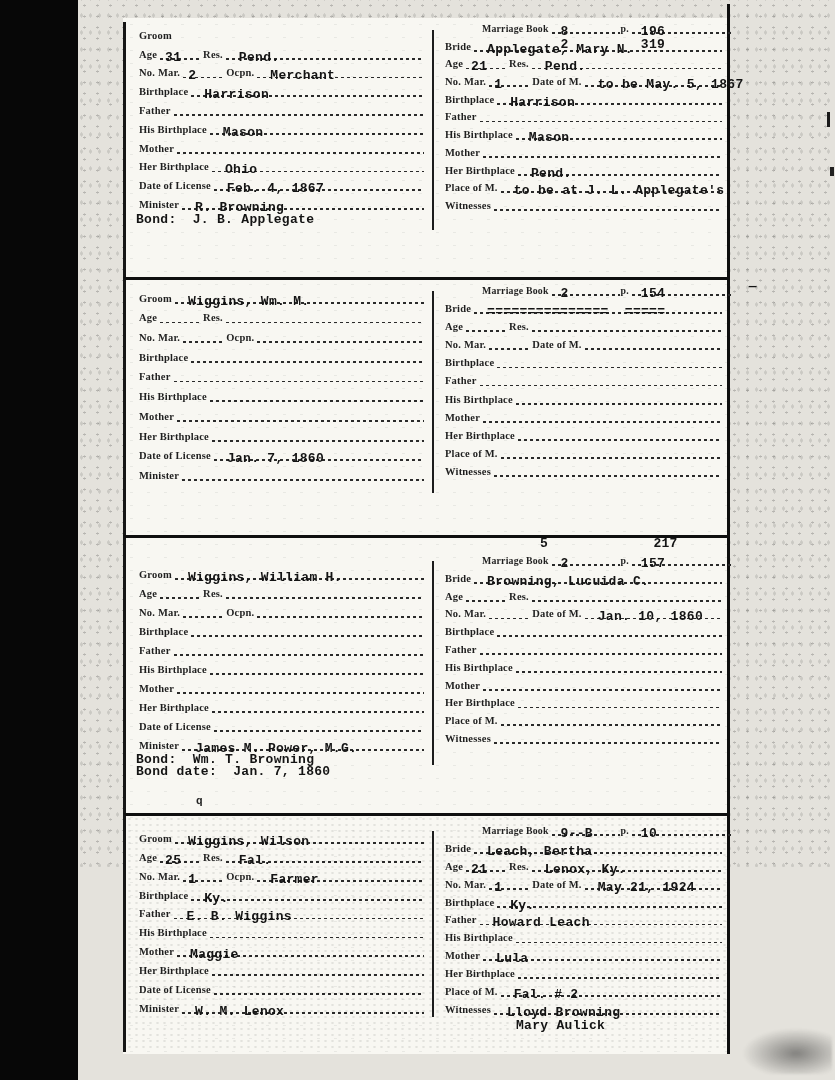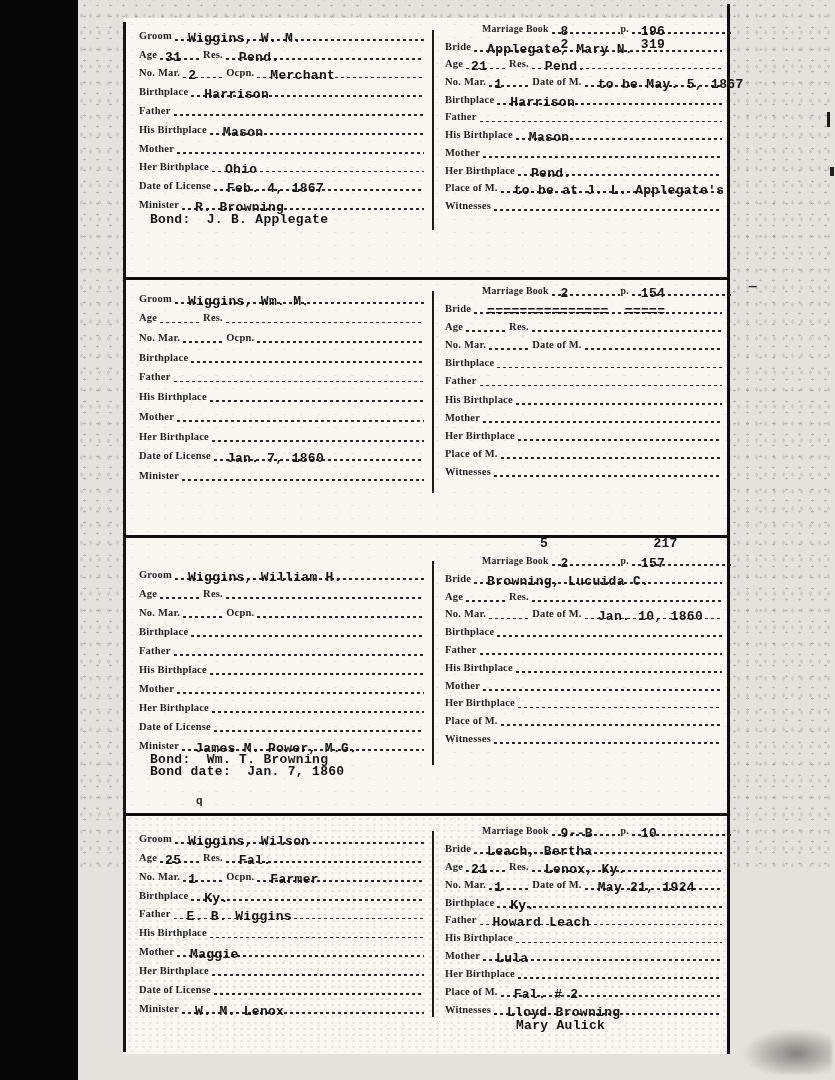--- a/index.html
+++ b/index.html
@@ -39,21 +39,21 @@
   .card-1 .col.right{padding-top:4px}  .card-1 .col.right .row{height:18.1px}
   .card-2 .col.left{padding-top:25px}  .card-2 .col.left .row{height:19px}
   .card-2 .col.right{padding-top:0}    .card-2 .col.right .row{height:17.8px}
   .card-3 .col.left{padding-top:11px}  .card-3 .col.left .row{height:18.9px}
   .card-3 .col.right{padding-top:8px}  .card-3 .col.right .row{height:17.9px}
 
   .row{display:flex;align-items:flex-end;position:relative;height:18.4px;padding:0 7px 0 13px}
   .row.book{height:14px !important;padding-left:50px}
   .card-2 .col.right .row.book{height:18px !important}
   .row.pre{height:12px !important;padding-left:108px}
-  .row.note{height:12.5px !important;padding-left:24px}
+  .row.note{height:12.5px !important;padding-left:10px}
   .card-0 .row.note{height:14px !important}
   .card-3 .col.right .row.note{height:15px !important;padding-left:84px}
 
   .lbl{font-family:"Liberation Serif",serif;font-weight:700;font-size:10.5px;color:#1f1f1f;
     white-space:nowrap;letter-spacing:.2px;padding-bottom:1px;line-height:12px}
   .row.book .lbl{font-size:9.8px}
   .leader{position:relative;flex:1 1 auto;height:100%}
   .leader::after{content:"";position:absolute;left:3px;right:1px;bottom:2px;height:1.8px;
     background:repeating-linear-gradient(to right,#2a2a2a 0 3px,transparent 3px 6px)}
   .leader.mid{flex:0 0 46px}
@@ -82,23 +82,20 @@
 <div class="page">
   <div class="black-band"></div>
   <div class="paper"></div>
   <div class="right-border"></div>
   <div id="cards">
       <section class="card card-0">
         <div class="divider"></div>
         <div class="col left">
           <div class="row fields">
             <span class="lbl">Groom</span>
-            <span class="leader">
-              <span class="typed">Wiggins, W. M.</span>
-            </span>
           </div>
           <div class="row fields">
             <span class="lbl">Age</span>
             <span class="leader mid">
               <span class="typed">31</span>
             </span>
             <span class="lbl">Res.</span>
             <span class="leader">
               <span class="typed">Pend.</span>
             </span>

